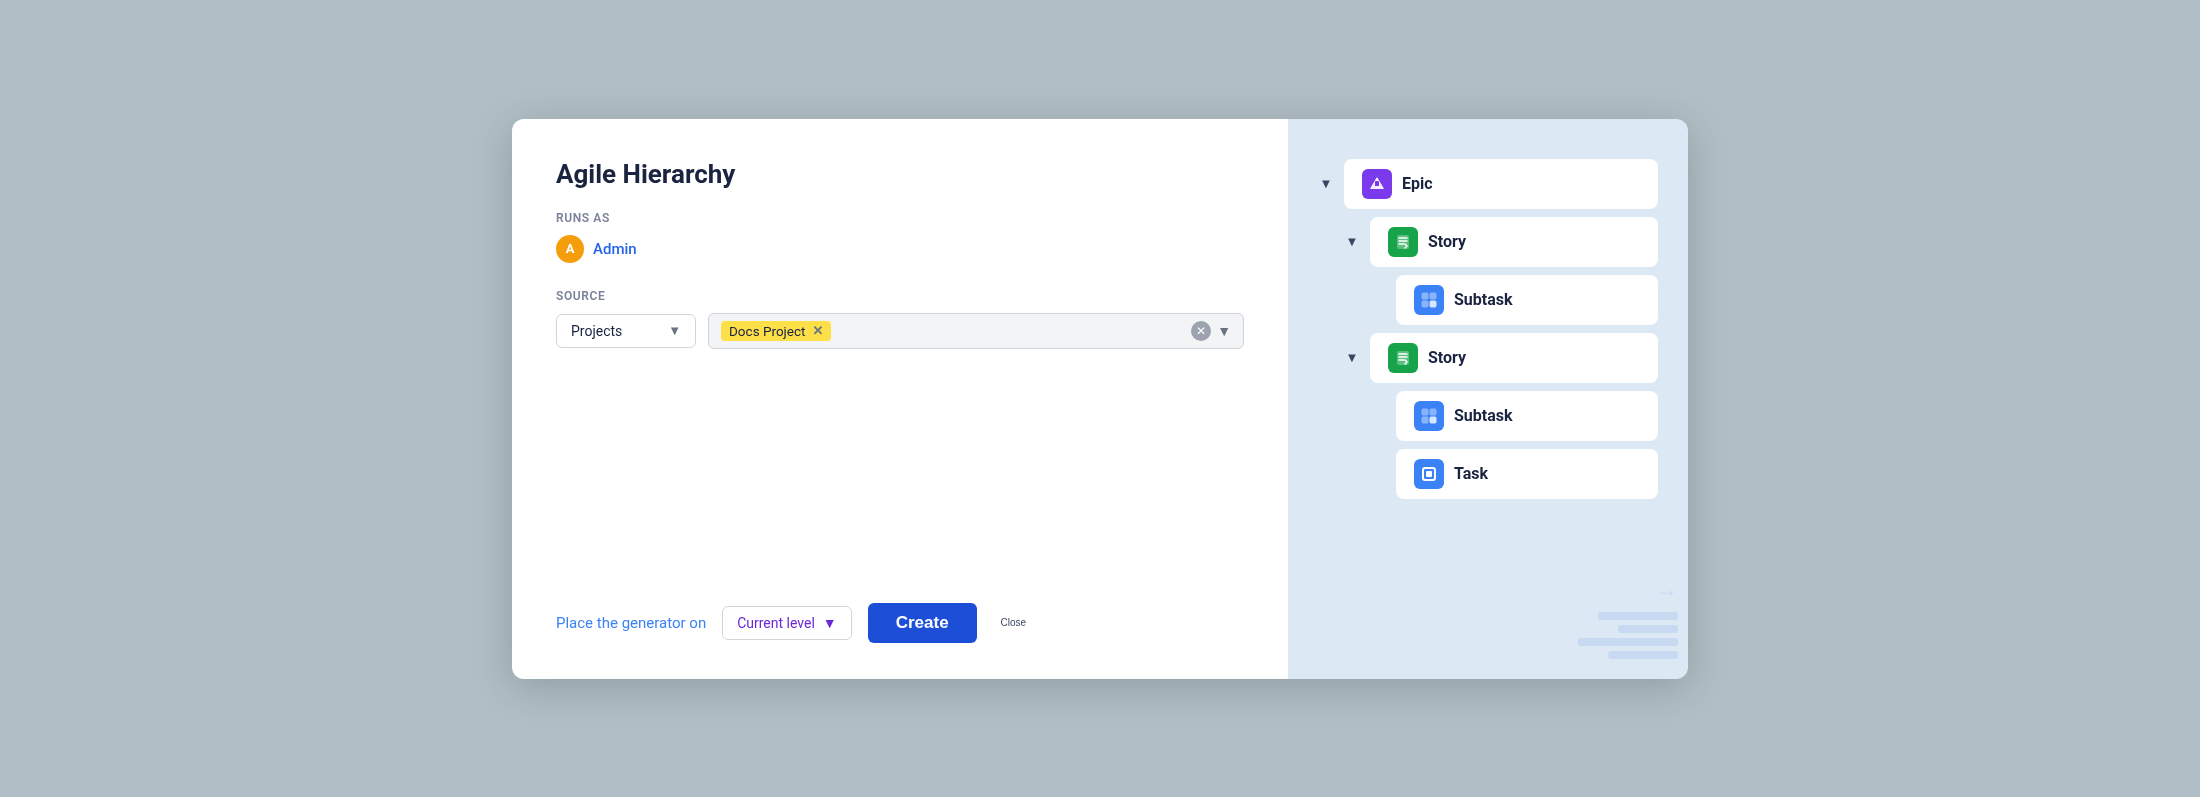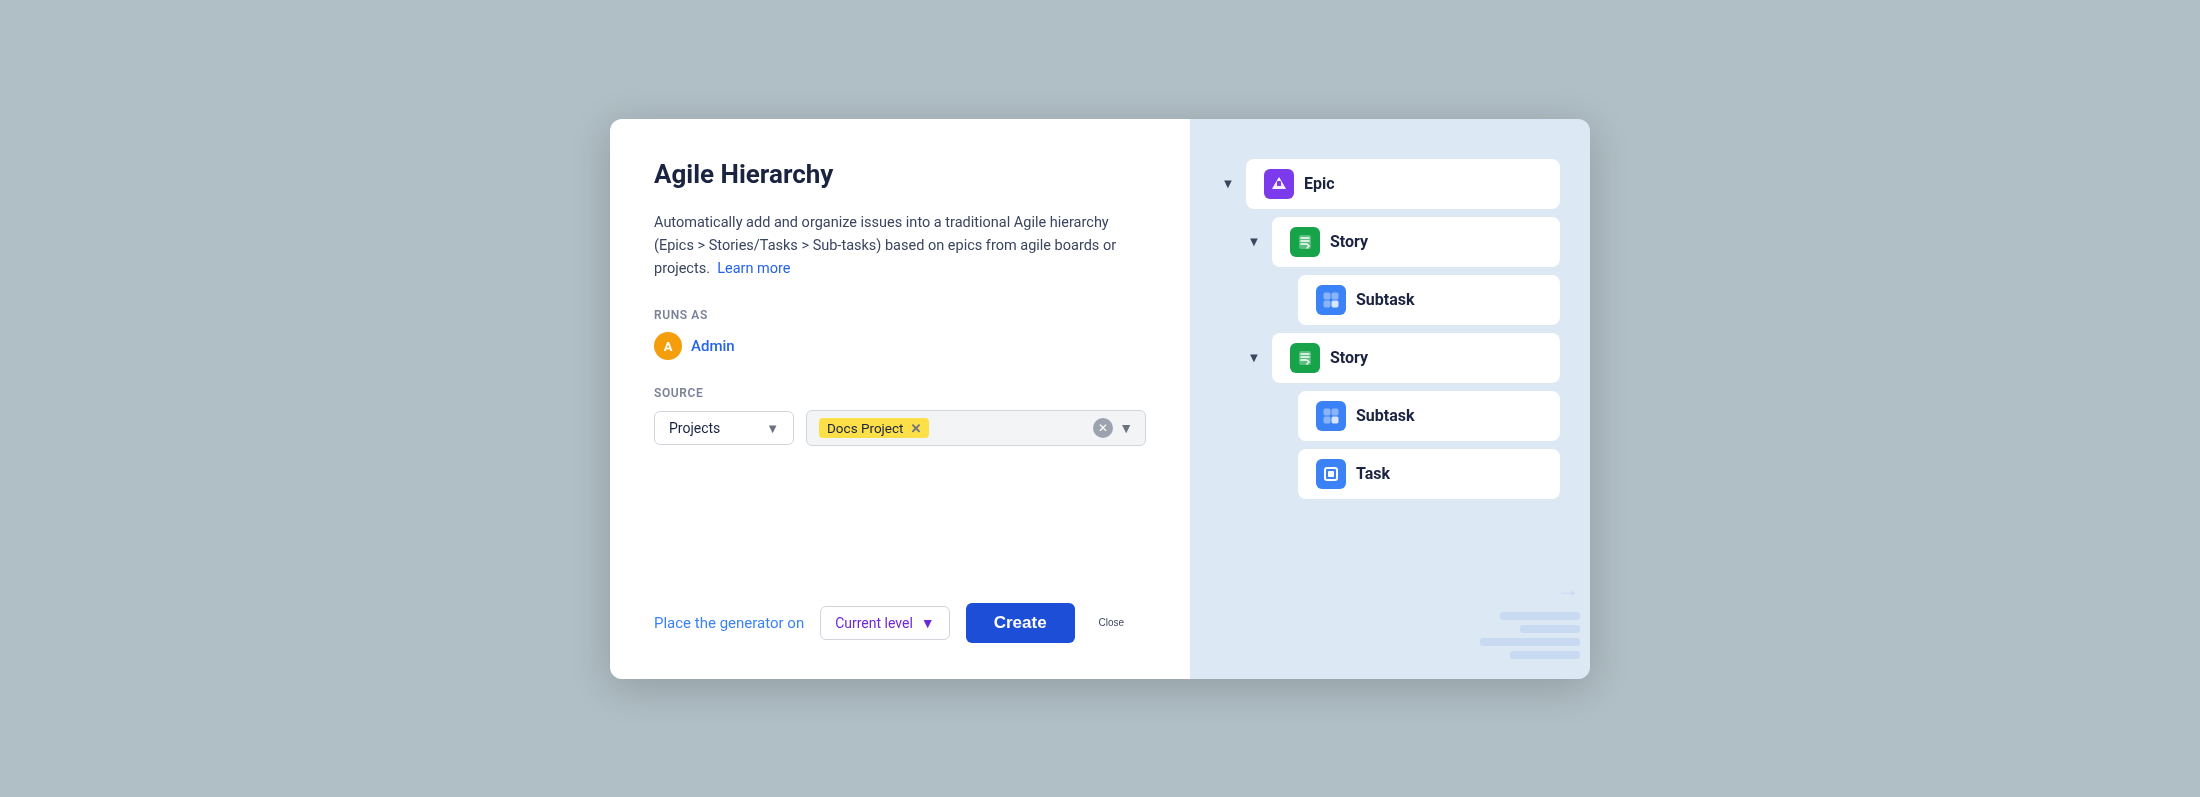--- a/index.html
+++ b/index.html
@@ -7,21 +7,21 @@
       font-family: -apple-system, BlinkMacSystemFont, 'Segoe UI', Roboto, sans-serif;
       background: #b0bec5;
       display: flex;
       align-items: center;
       justify-content: center;
       min-height: 100vh;
       padding: 20px;
     }
     .dialog-wrapper {
       display: flex;
-      width: 980px;
+      width: 1176px;
       min-height: 560px;
       border-radius: 12px;
       overflow: hidden;
       box-shadow: 0 8px 40px rgba(0,0,0,0.18);
     }
     
     .left-panel {
       background: #ffffff;
       flex: 1;
       padding: 40px 44px 36px 44px;
@@ -278,24 +278,20 @@
     }
   </style>
 </head>
 <body>
 
 <div class="dialog-wrapper">
 
   <div class="left-panel">
     <h1 class="dialog-title">Agile Hierarchy</h1>
 
-    <p class="dialog-description">
-      <span>Automatically add and organize issues into a traditional Agile hierarchy (Epics &gt; Stories/Tasks &gt; Sub-tasks) based on epics from agile boards or projects.</span>
-      &nbsp;<a href="#">Learn more</a>
-    </p>
 
     <div class="runs-as-section">
       <div class="section-label">Runs As</div>
       <div class="admin-row">
         <div class="admin-avatar">A</div>
         <a href="#" class="admin-link">Admin</a>
       </div>
     </div>
 
     <div class="source-section">

